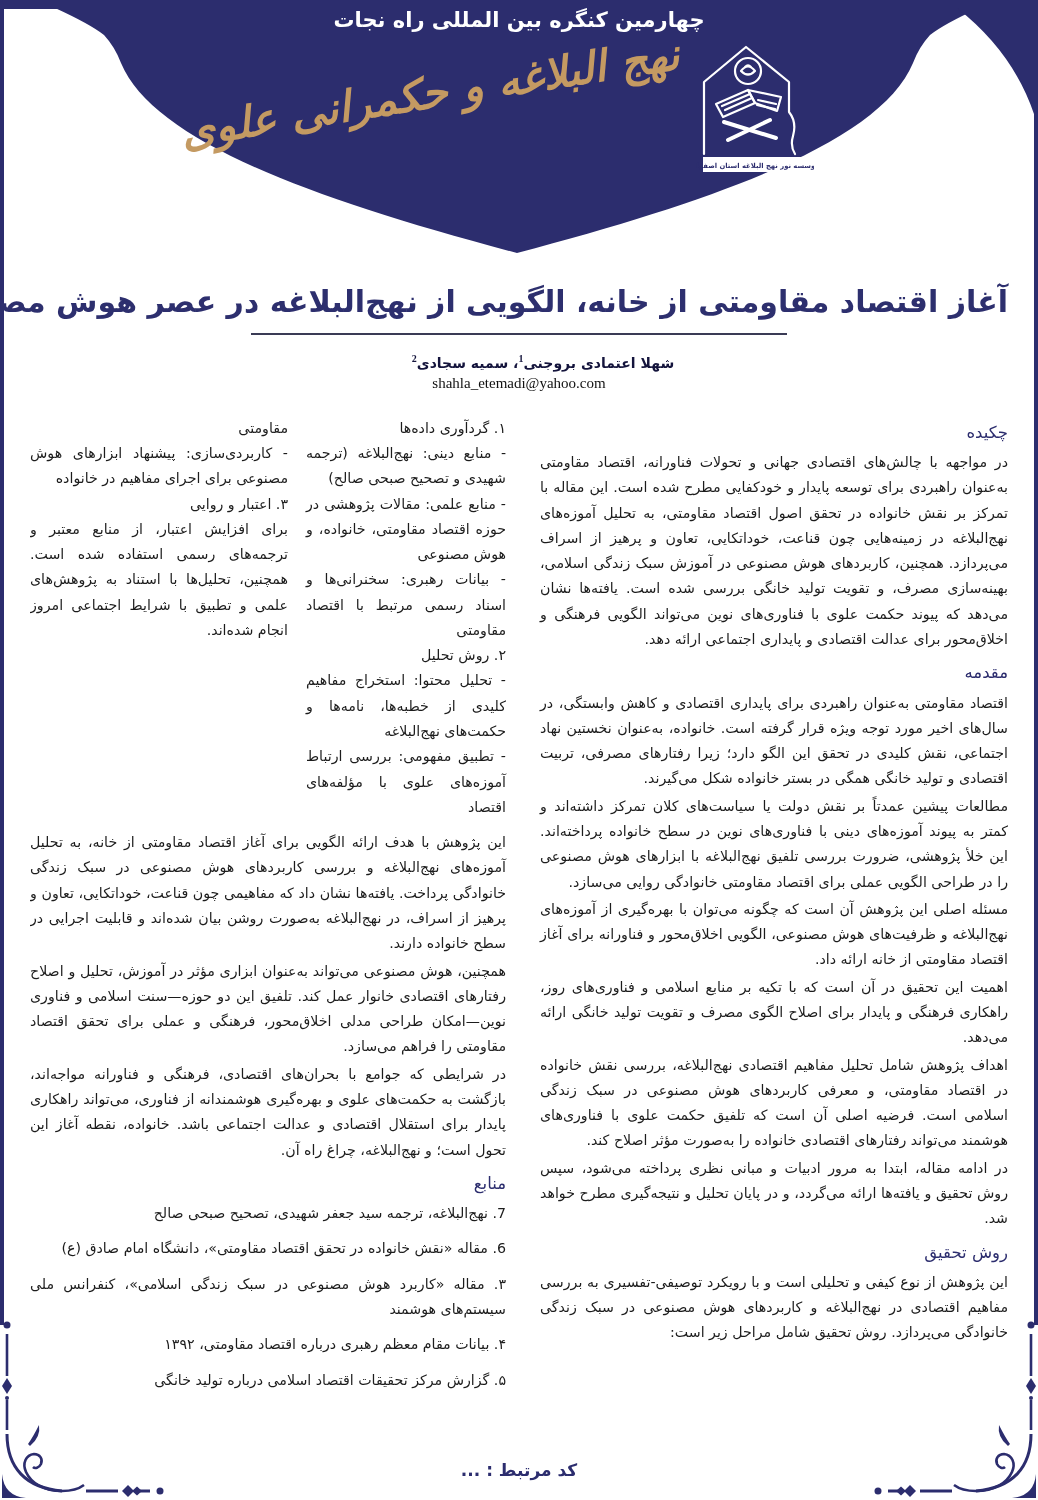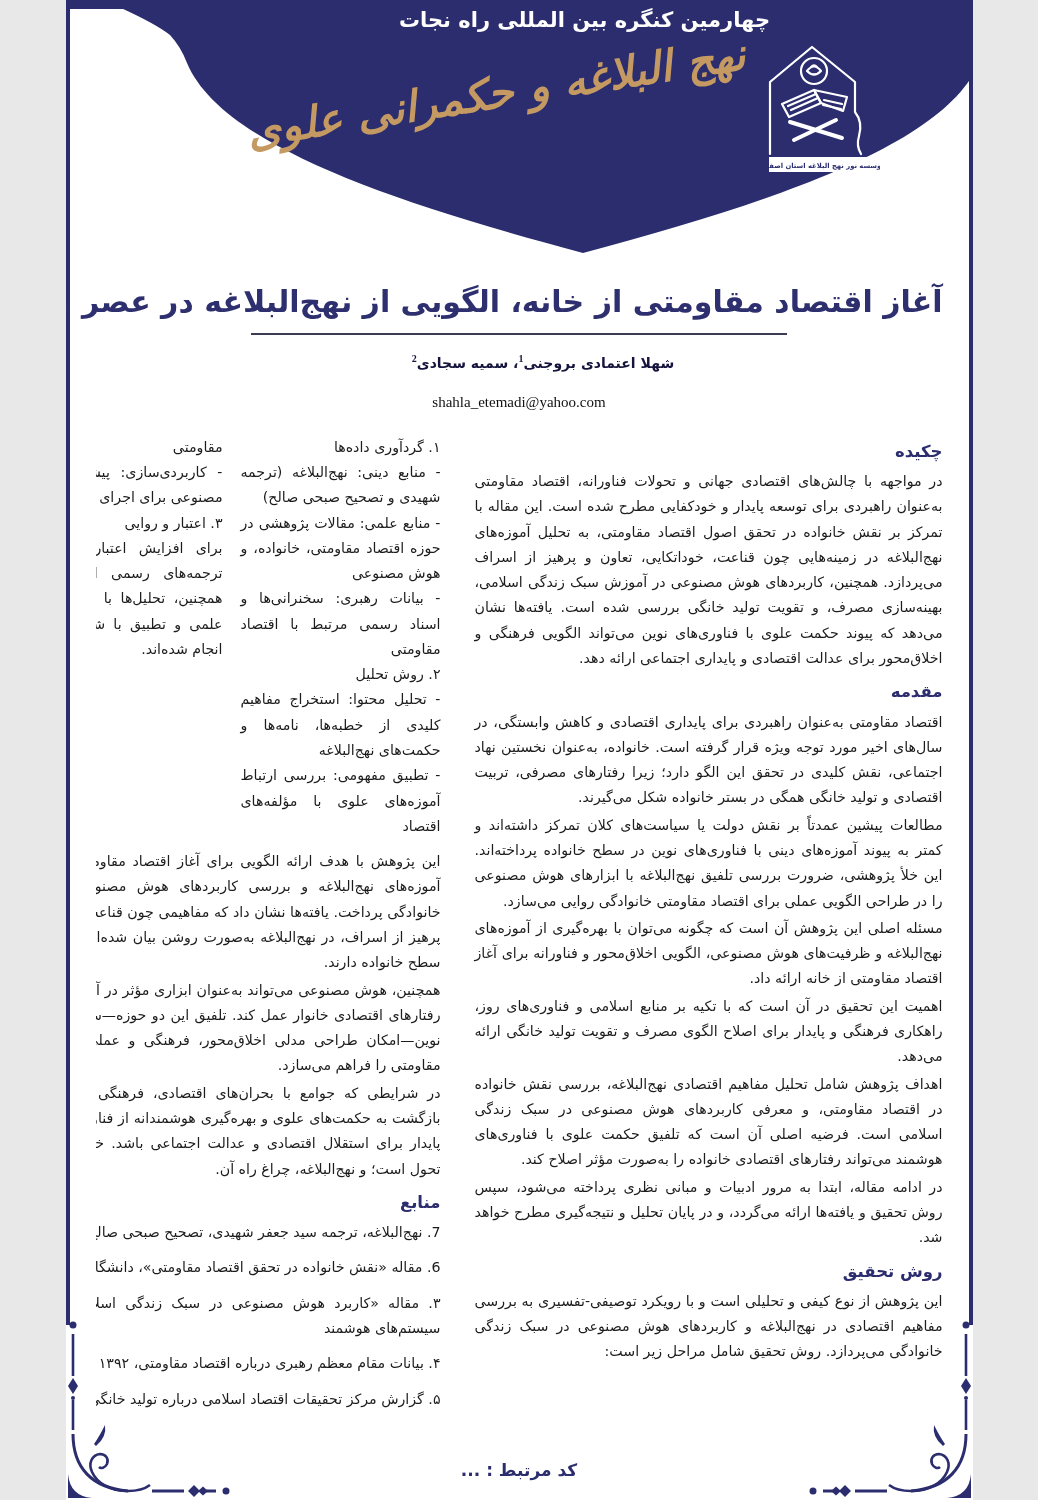--- a/index.html
+++ b/index.html
@@ -1,17 +1,17 @@
 <!DOCTYPE html>
 <html lang="fa"><head>
 <meta charset="utf-8">
 <style>
   html,body{margin:0;padding:0;background:#e8e8e8;}
   .page{
-    position:relative; width:907px; height:1500px; margin:0 auto;
+    position:relative; width:1038px; height:1500px; margin:0 auto;
     background:#ffffff; overflow:hidden;
     font-family:"DejaVu Sans",sans-serif; color:#1c1c1c;
   }
   
   .border-line{position:absolute;top:0;width:4px;height:1325px;background:#2c2d6e;}
   .border-left{left:0;}
   .border-right{right:0;}
   
   .header{position:absolute;top:0;left:0;width:1038px;height:258px;}
   .header svg{display:block;}
@@ -32,33 +32,33 @@
     color:#2d2f6e;font-size:30px;font-weight:bold;white-space:nowrap;
     position:relative;z-index:2;
   }
   .title-divider{width:536px;margin:14px auto 0 auto;border-top:2.5px solid #3a3b55;}
   .authors{
     margin-top:18px;text-align:center;direction:rtl;
     font-size:14px;font-weight:bold;color:#14143c;padding-left:48px;
   }
   .authors sup{font-size:10px;font-family:"Liberation Serif",serif;}
   .email{
-    margin-top:23px;text-align:center;direction:ltr;
+    margin-top:4px;text-align:center;direction:ltr;
     font-family:"Liberation Serif",serif;font-size:15px;color:#111;
   }
   
   .columns{
     display:flex;direction:rtl;gap:34px;
     margin:24px 30px 0 30px;height:1005px;overflow:hidden;
     text-align:justify;font-size:14.2px;line-height:1.78;
   }
   .col-abstract{width:468px;flex:0 0 468px;}
   .col-body{width:476px;flex:0 0 476px;}
   h2.sec{
-    margin:6px 0 3px 0;font-size:16.5px;font-weight:bold;color:#2c2d6e;
+    margin:6px 0 3px 0;font-size:16.5px;font-weight:normal;color:#2c2d6e;
   }
   h2.sec:first-child{margin-top:2px;}
   .para{margin:0 0 2px 0;}
   .subcols{display:flex;direction:rtl;gap:18px;margin-bottom:10px;}
   .subcol-steps{width:200px;flex:0 0 200px;}
   .subcol-validity{width:258px;flex:0 0 258px;}
   .step-line{margin:0;}
   .ref{margin:0 0 10px 0;}
   
   .footer-code{

